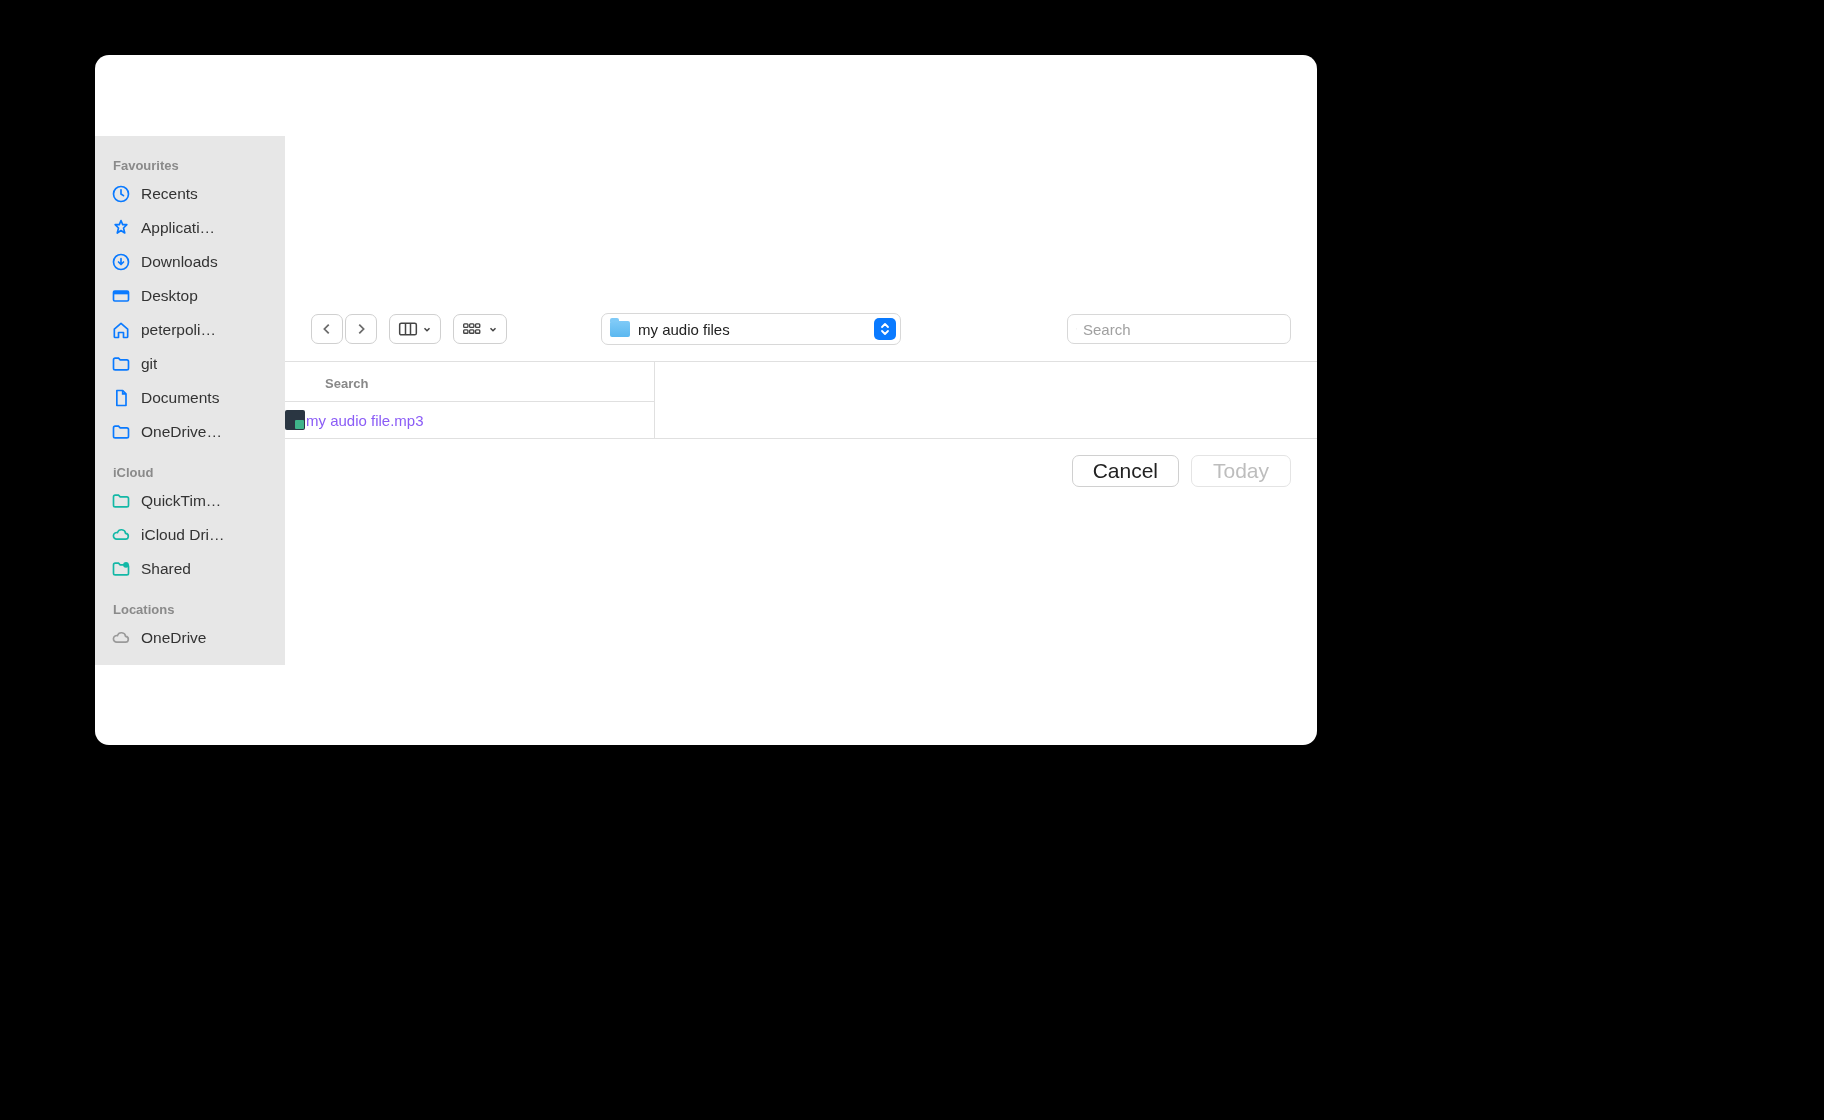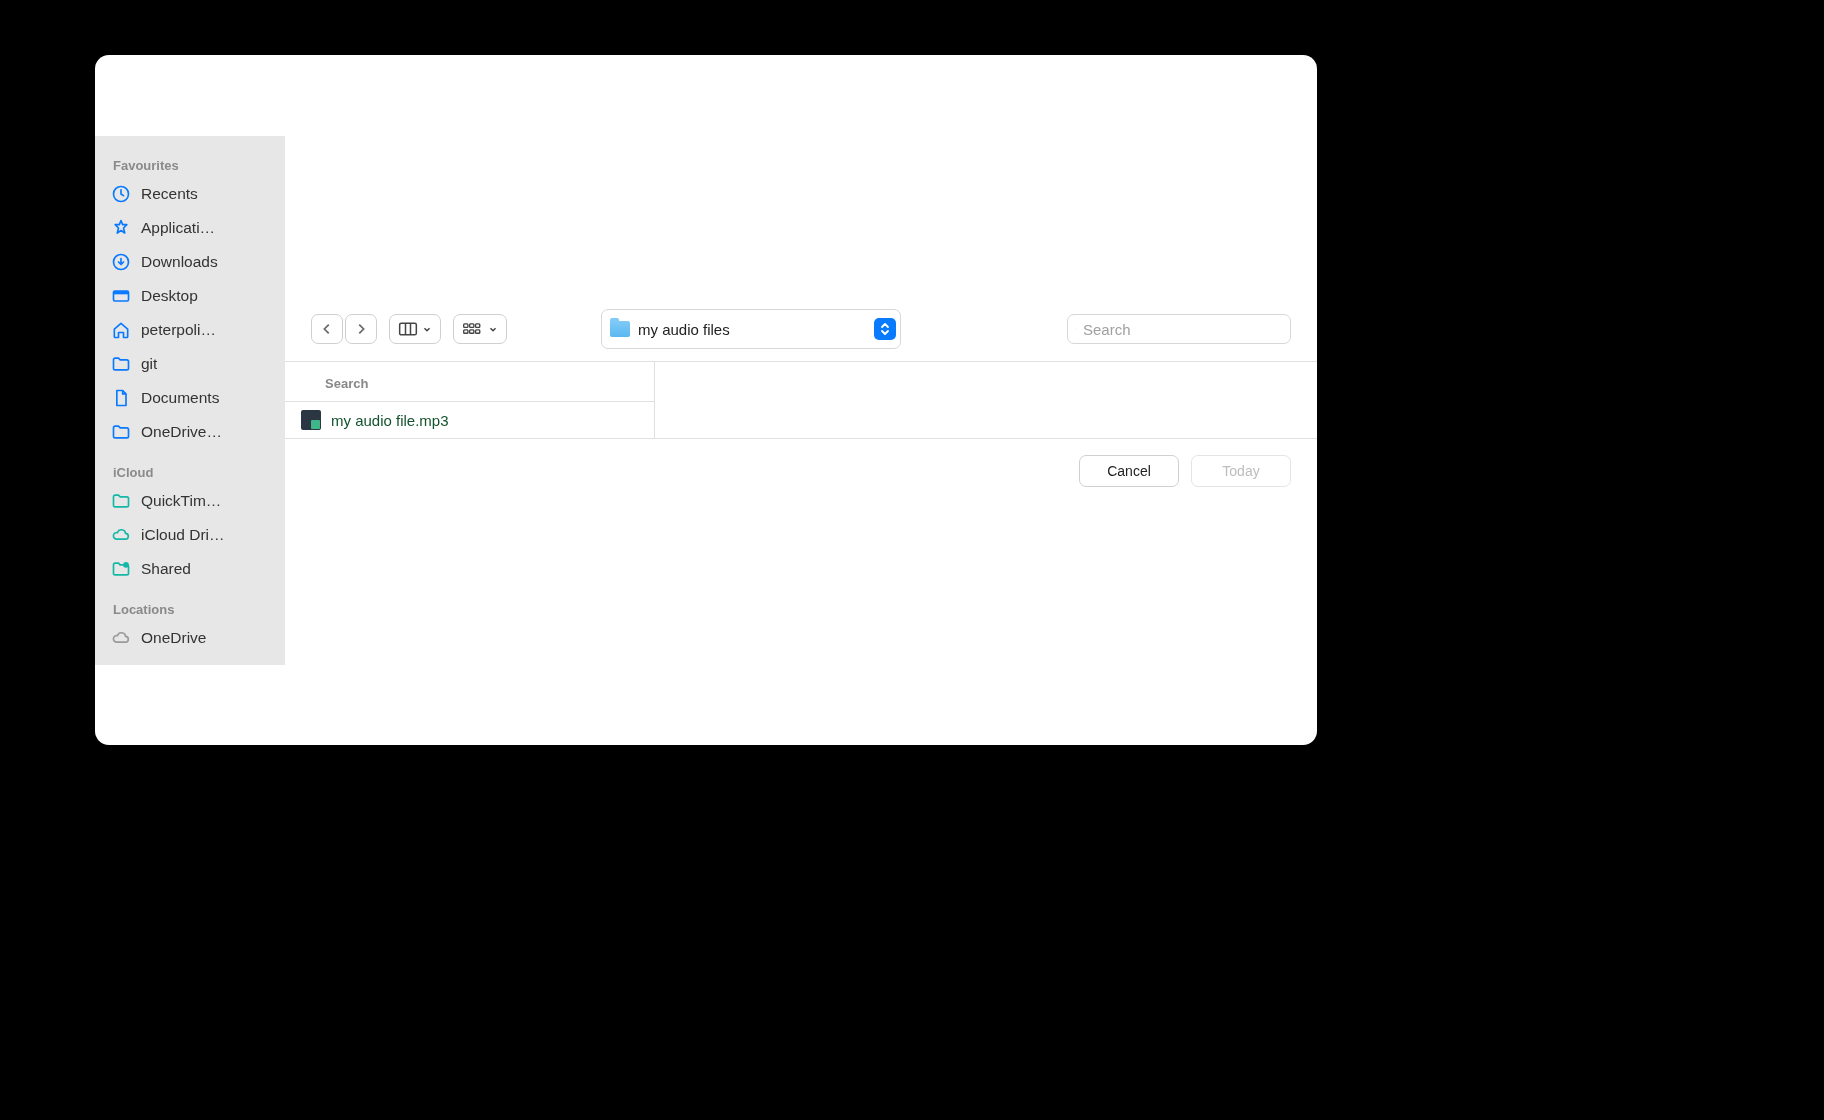--- a/index.html
+++ b/index.html
@@ -99,21 +99,21 @@
       display: flex;
       align-items: center;
       padding: 0 8px;
       gap: 4px;
       cursor: default;
     }
     .toolbar-spacer { flex: 0 0 70px; }
     .folder-selector {
       display: flex;
       align-items: center;
-      height: 40px;
+      height: 32px;
       background: #fff;
       border: 1px solid #d8d8d8;
       border-radius: 7px;
       padding: 0 4px 0 8px;
       gap: 8px;
       min-width: 300px;
     }
     .folder-selector .folder-icon {
       width: 20px;
       height: 16px;
@@ -180,24 +180,24 @@
     .column-header {
       font-size: 13px;
       font-weight: 600;
       color: #888;
       padding: 14px 16px 10px 40px;
       border-bottom: 1px solid #e0e0e0;
     }
     .file-row {
       display: flex;
       align-items: center;
-      gap: 10px;
-      padding: 8px 16px;
+      gap: 1px;
+      padding: 8px 0;
       font-size: 15px;
-      color: #14532d;
+      color: #8b5cf6;
     }
     .file-icon {
       width: 20px;
       height: 20px;
       background: #2a3642;
       border-radius: 2px;
       position: relative;
       flex-shrink: 0;
     }
     .file-icon::after {
@@ -221,21 +221,21 @@
       padding: 0 26px;
       gap: 12px;
       flex-shrink: 0;
     }
     .footer-btn {
       height: 32px;
       min-width: 100px;
       border: 1px solid #d0d0d0;
       background: #fff;
       border-radius: 7px;
-      font-size: 14px;
+      font-size: 21px;
       color: #222;
       display: flex;
       align-items: center;
       justify-content: center;
       padding: 0 20px;
     }
     .footer-btn.disabled {
       color: #bdbdbd;
       border-color: #e4e4e4;
     }

